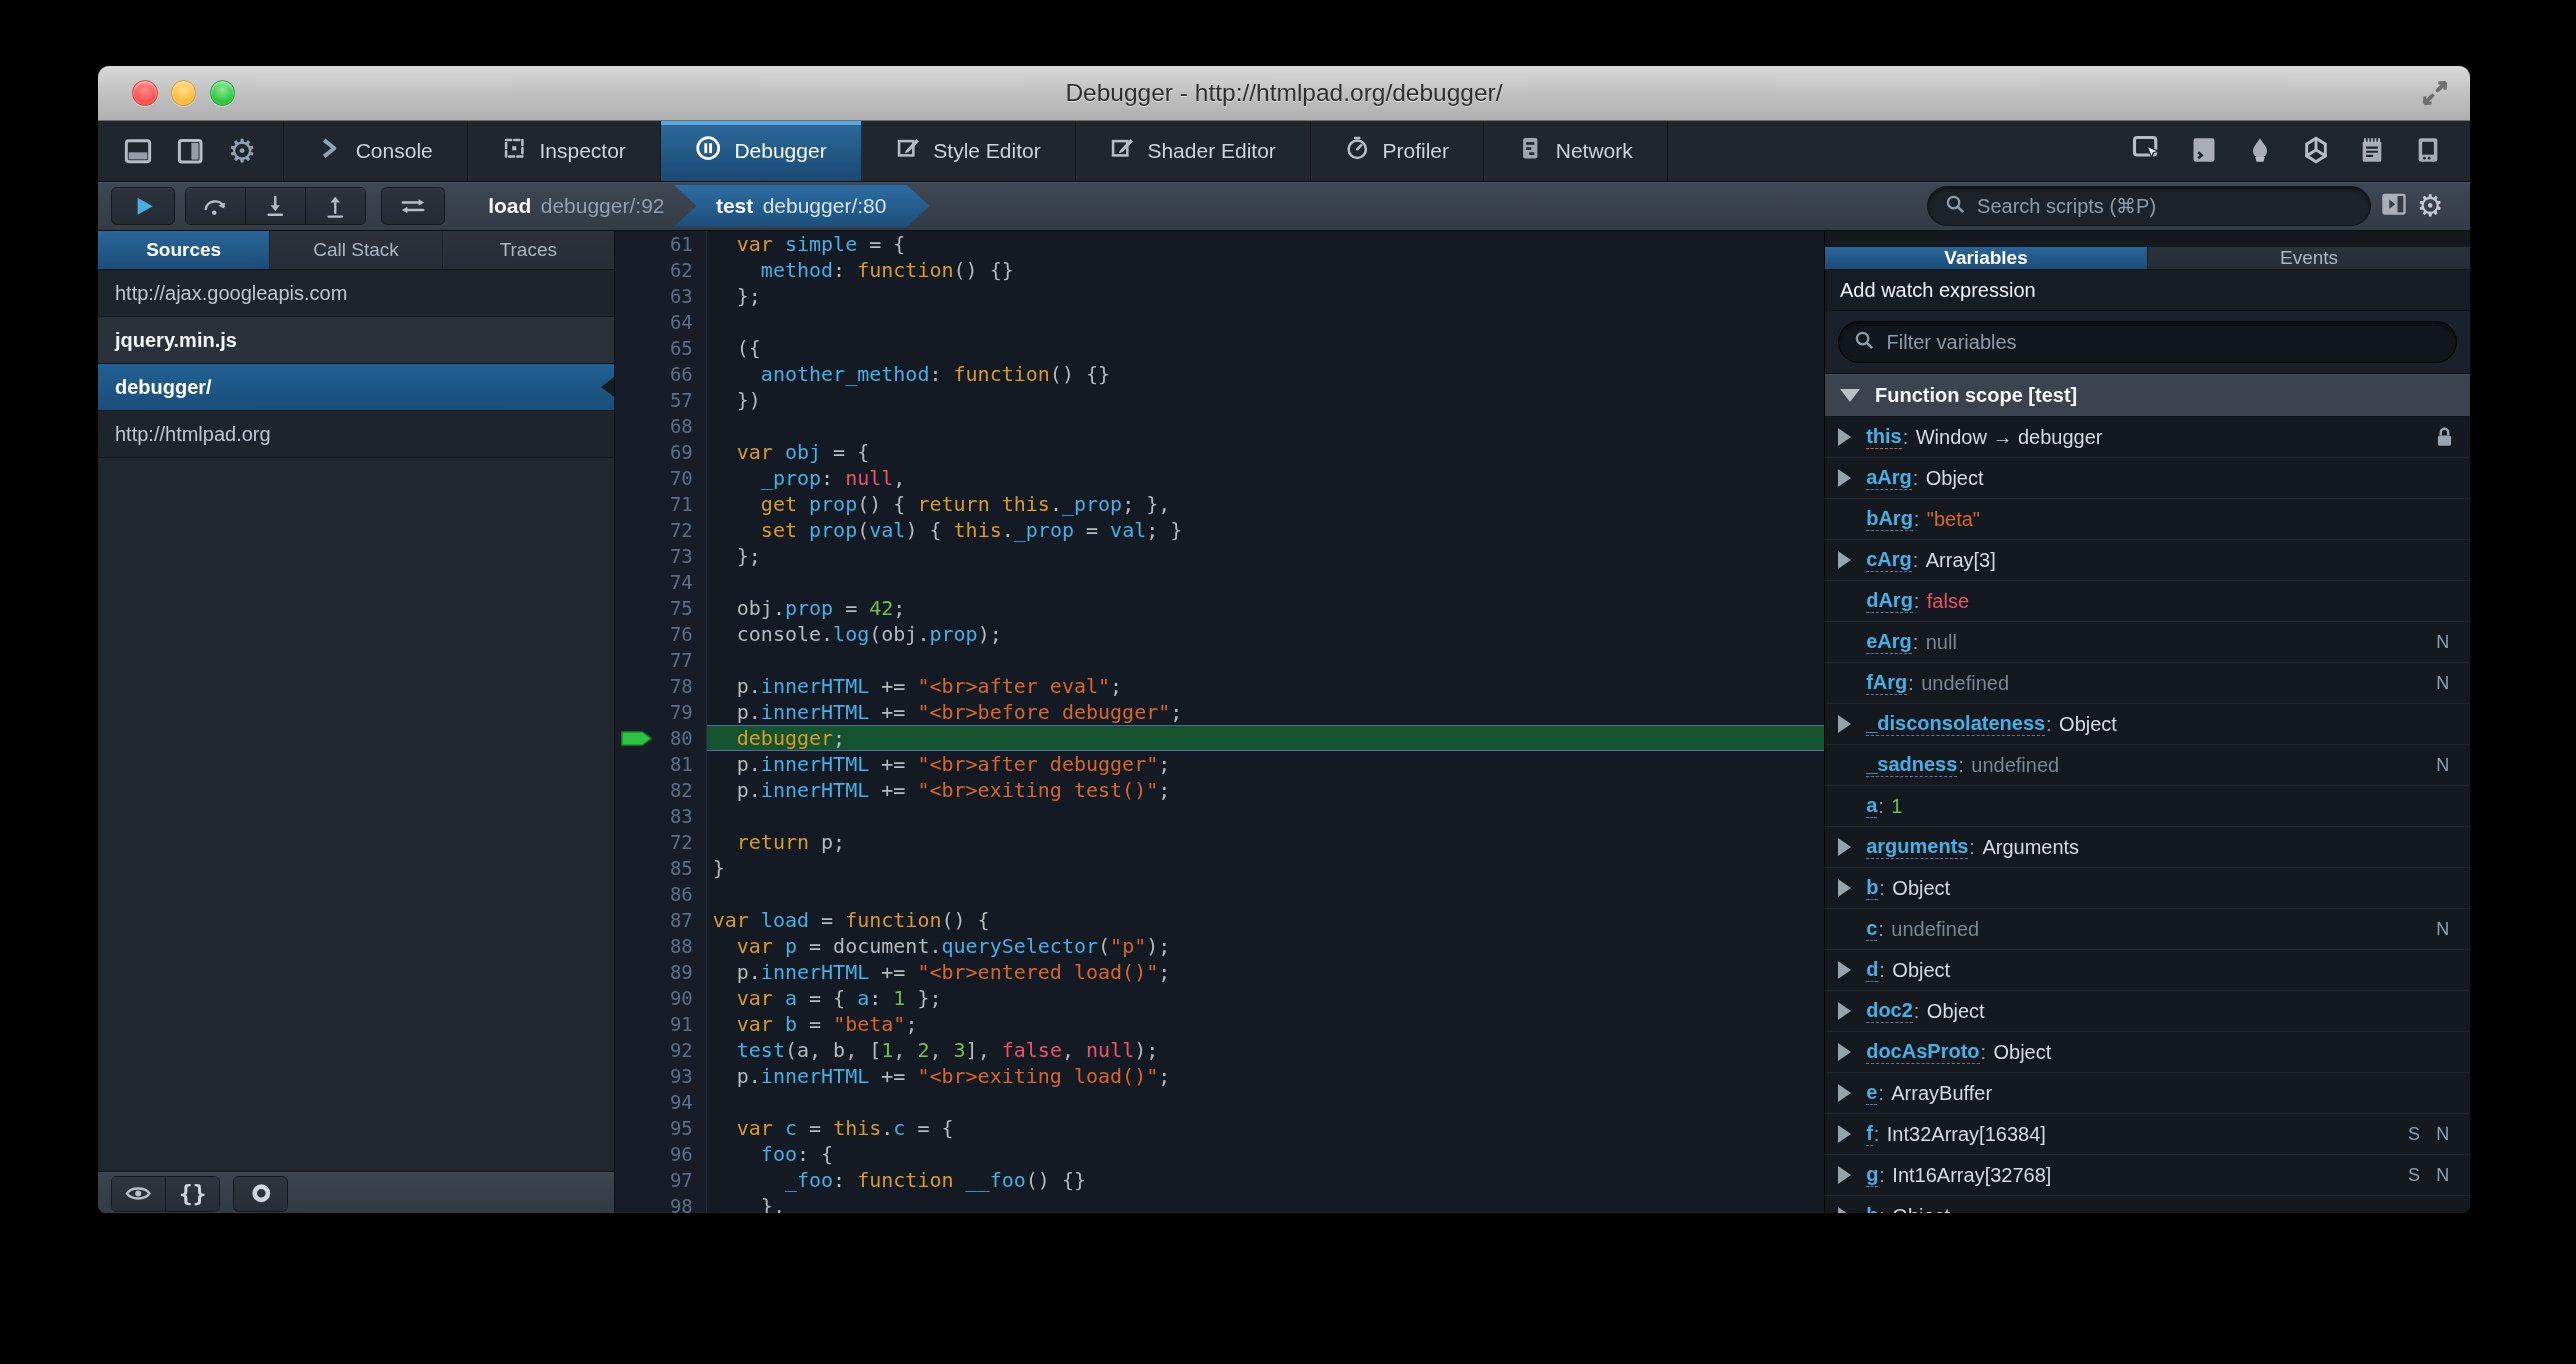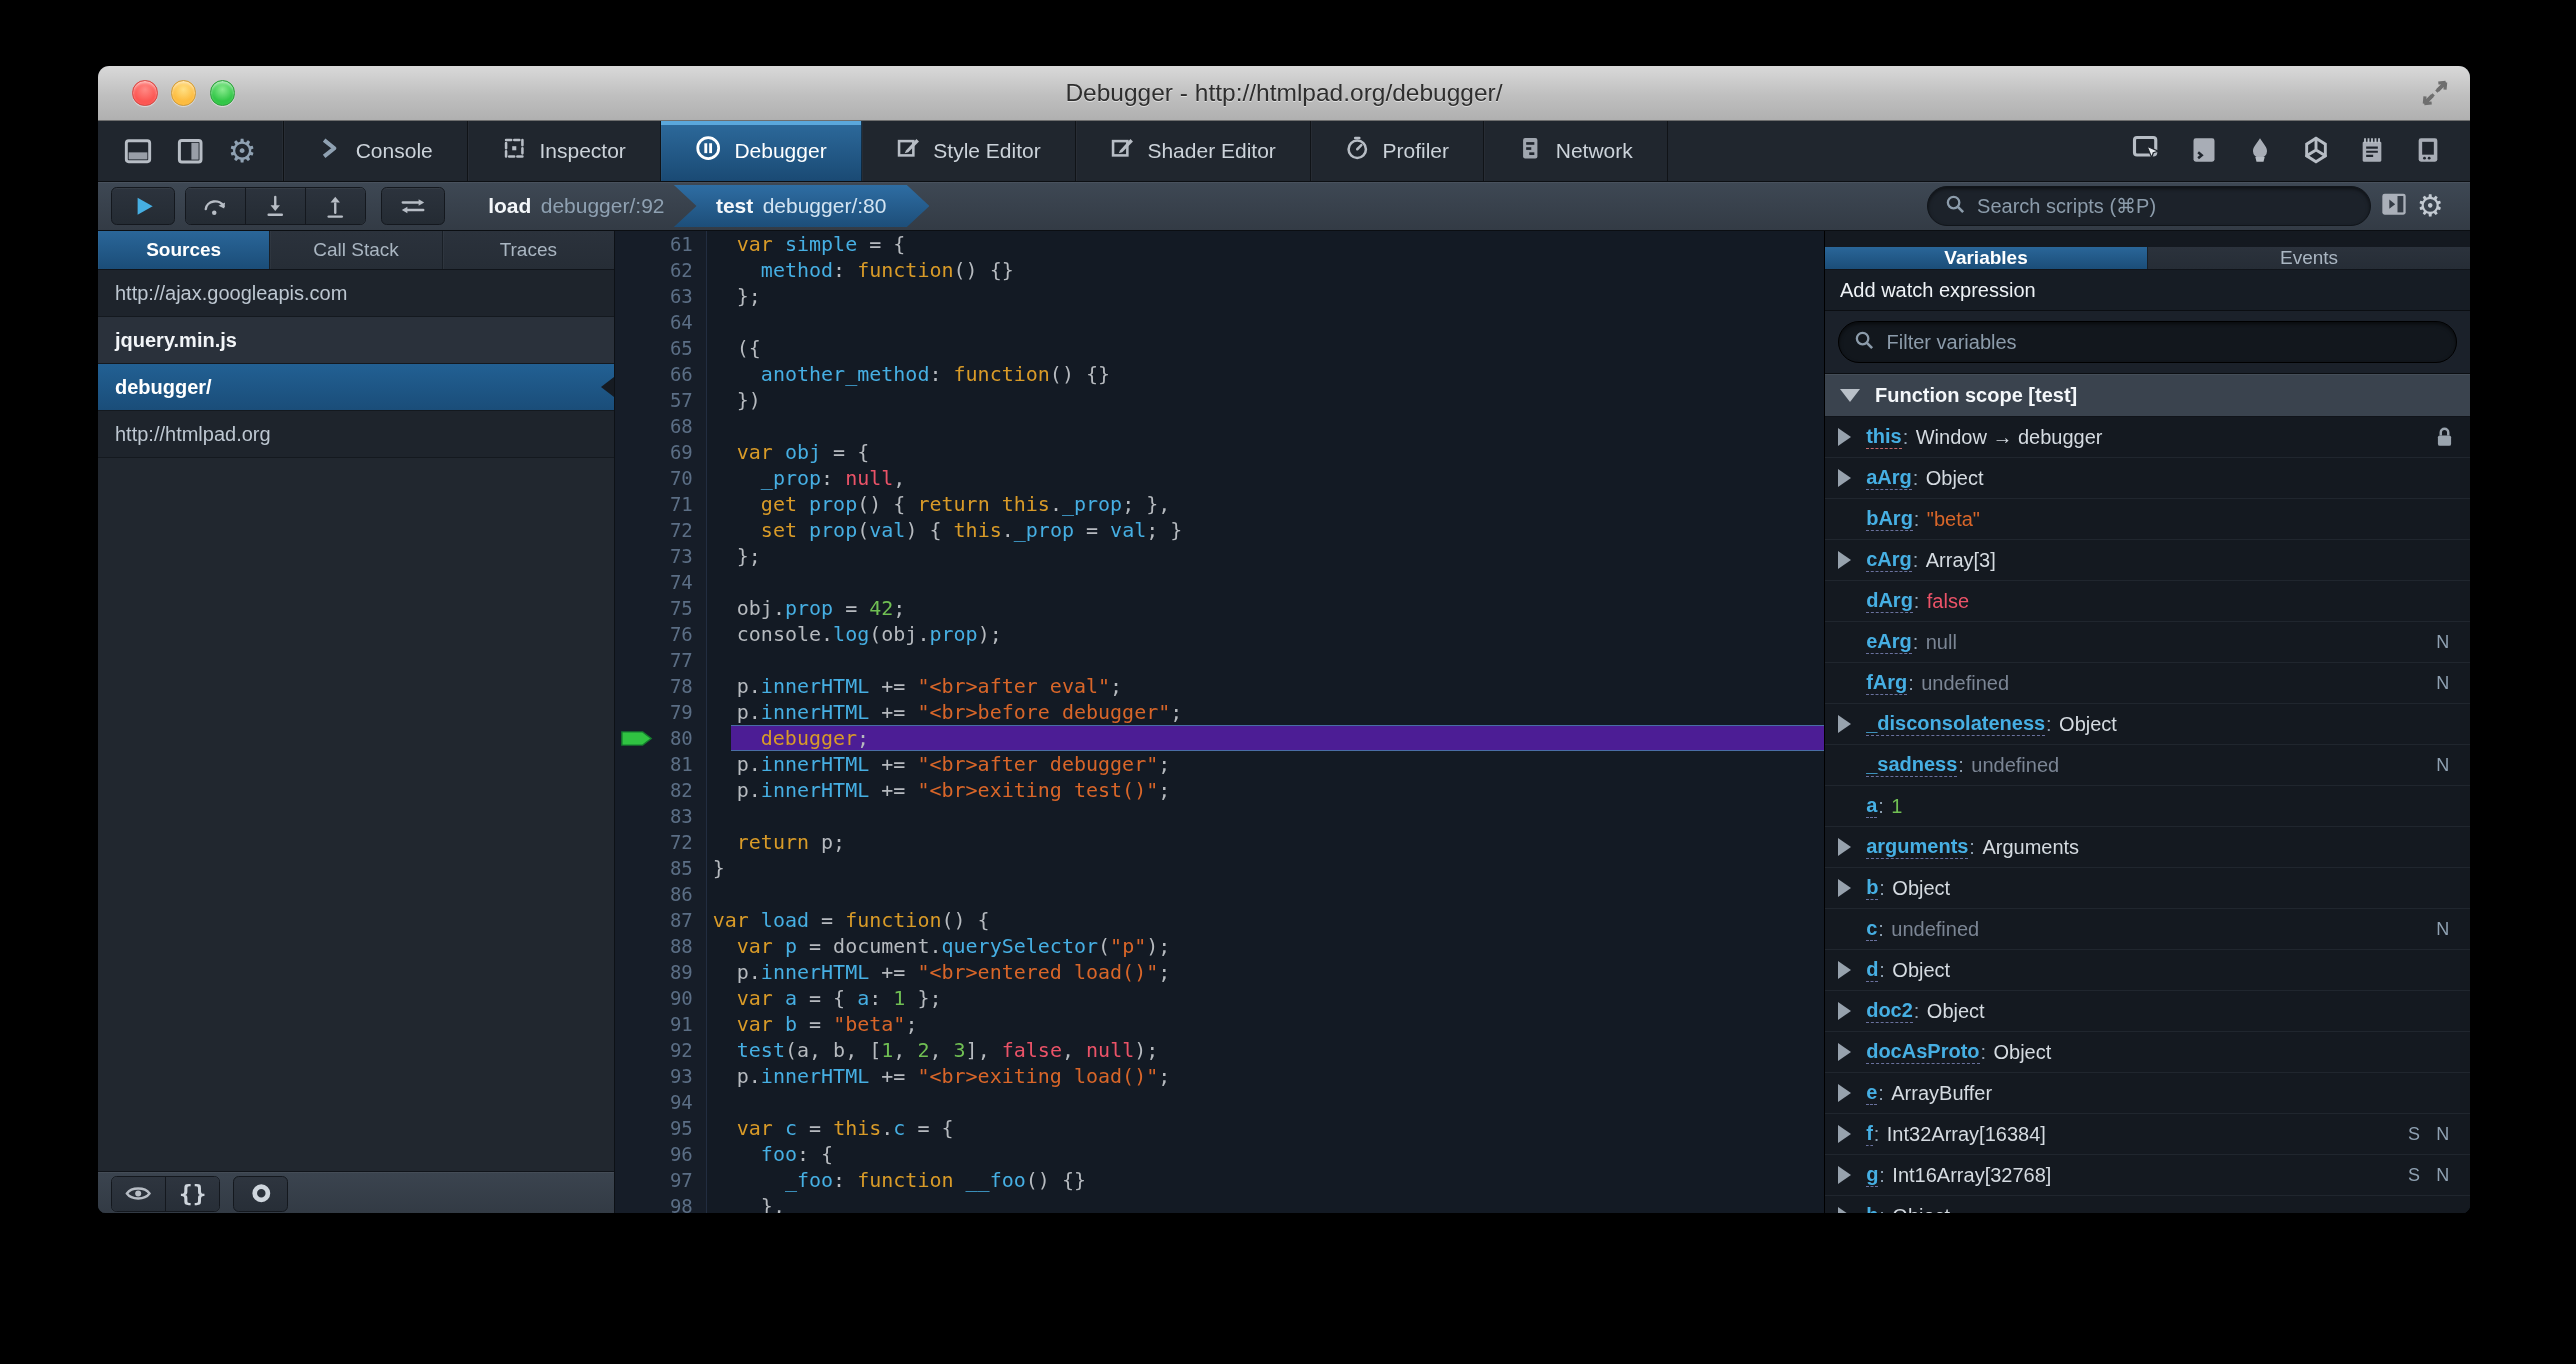--- a/index.html
+++ b/index.html
@@ -84,21 +84,21 @@
   .fgroup .fbtn:last-child{border-right:none;}
   .braces{font-size:22.6px;font-weight:bold;font-family:"DejaVu Sans Mono",monospace;}
 
   
   .editor{flex:1;overflow:hidden;background:#131a24;}
   .line{display:flex;height:26px;}
   .gut{flex:0 0 92px;background:#161d28;border-right:0.9px solid #222d40;color:#5b6e85;
       font:19px/26px "DejaVu Sans Mono",monospace;text-align:right;padding-right:13.2px;box-sizing:border-box;position:relative;}
   .gut svg{position:absolute;left:4.7px;top:3.8px;}
   .code{flex:1;white-space:pre;font:20px/26px "DejaVu Sans Mono",monospace;color:var(--plain);padding-left:5.7px;}
-  .line.current .code{background:#4c1d95;box-shadow:inset 0 0.9px #4a6da5,inset 0 -0.9px #4a6da5;margin-left:24px;}
+  .line.current .code{background:#14532d;box-shadow:inset 0 0.9px #4a6da5,inset 0 -0.9px #4a6da5;}
   .tk-k{color:var(--kw);} .tk-v{color:var(--vb);} .tk-s{color:var(--str);}
   .tk-n{color:var(--num);} .tk-a{color:var(--atom);} .tk-p{color:var(--plain);}
 
   
   .vars{width:645px;flex:none;display:flex;flex-direction:column;background:#141920;border-left:0.9px solid #000;}
   .vp-tabs{height:38px;flex:none;display:flex;border-bottom:0.9px solid #10141a;align-items:flex-end;}
   .vp-tab{flex:1;display:flex;align-items:center;justify-content:center;font-size:19px;color:#aab6c2;
       background:linear-gradient(#2b323c,#262d36);border-right:0.9px solid #191f26;}
   .vp-tab:last-child{border-right:none;}
   .vp-tab.active{background:linear-gradient(#2a6699,#1b4d78);color:#fff;font-weight:bold;}

